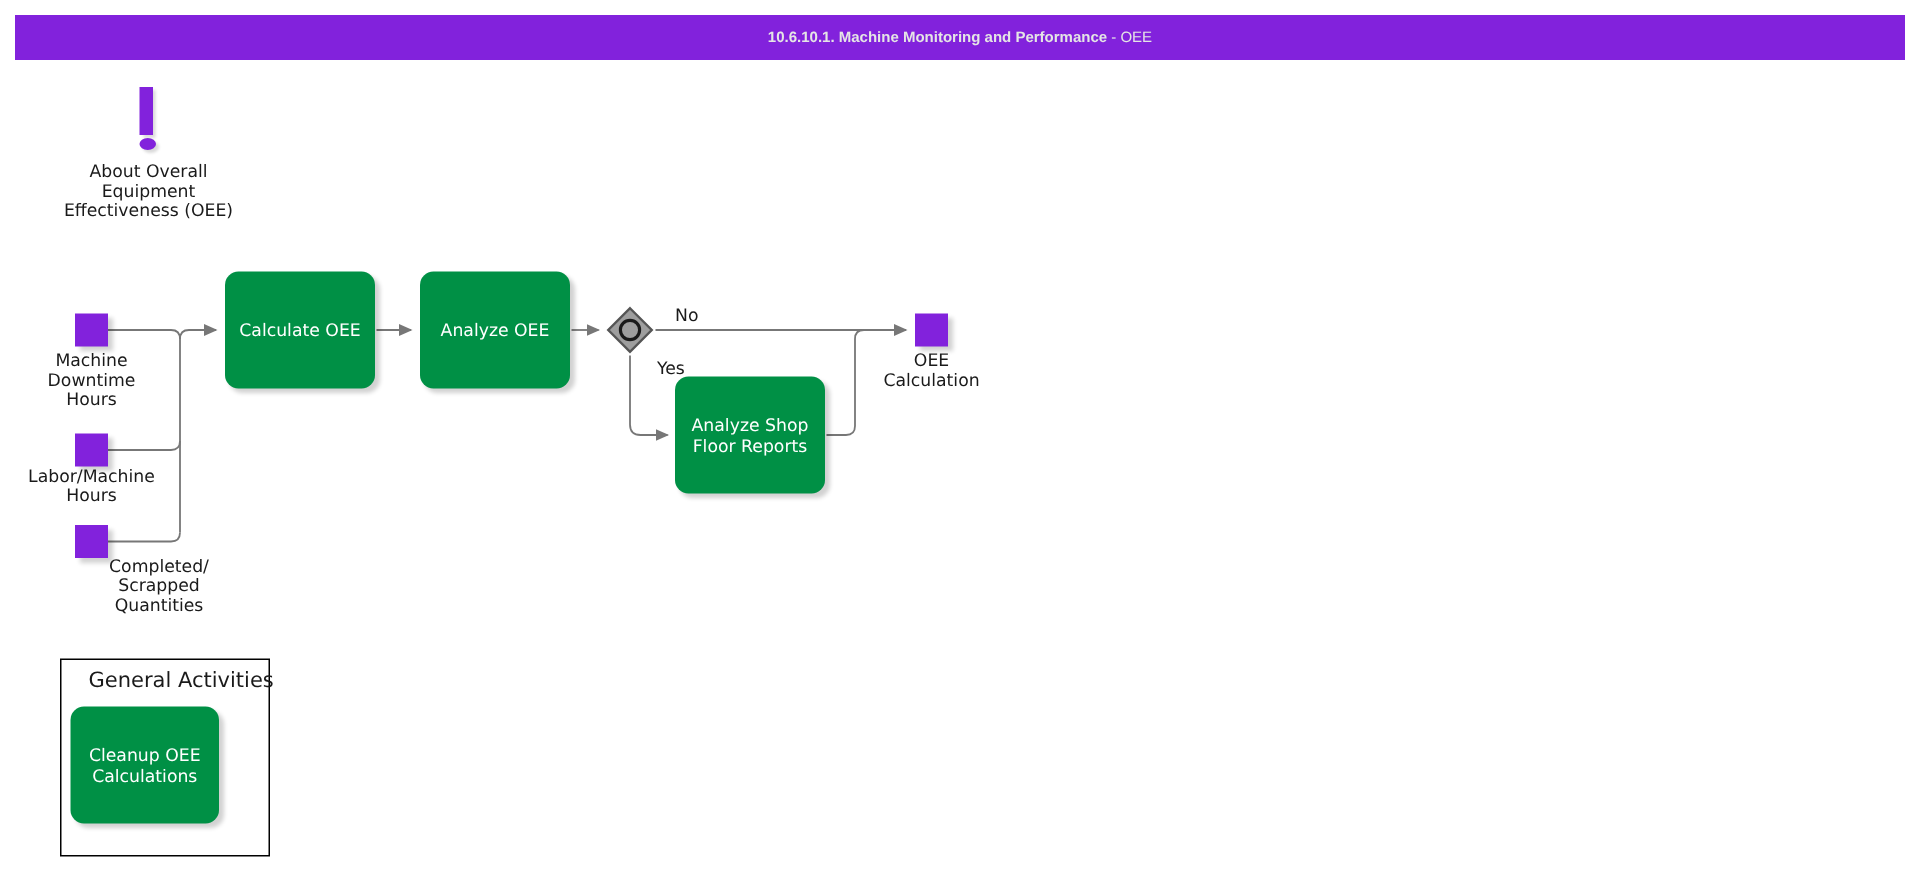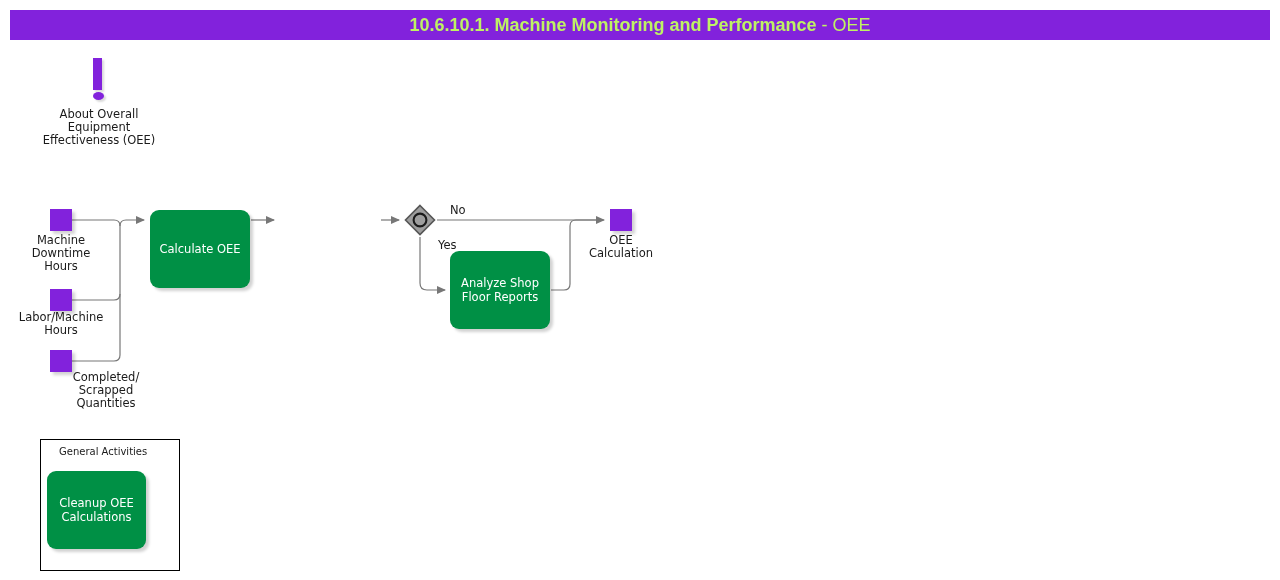--- a/index.html
+++ b/index.html
@@ -21,22 +21,22 @@
     left: 10px;
     top: 10px;
     width: 1260px;
     height: 30px;
     background: #8222dc;
     display: flex;
     align-items: center;
     justify-content: center;
   }
   #title-text {
-    color: #bef264;
-    font-size: 18px;
+    color: #e5e5e5;
+    font-size: 10px;
     font-weight: bold;
     font-family: "Liberation Sans", sans-serif;
     letter-spacing: 0px;
     white-space: pre;
   }
   #title-text .light {
     font-weight: normal;
   }
 
   
@@ -147,21 +147,21 @@
     width: 140px;
     height: 132px;
     border: 1px solid #000000;
     background: #ffffff;
     box-sizing: border-box;
   }
   #group-title {
     position: absolute;
     left: 59px;
     top: 446px;
-    font-size: 10px;
+    font-size: 14px;
     color: #1a1a1a;
     font-family: "DejaVu Sans", sans-serif;
   }
 </style>
 </head>
 <body>
 
 <div id="title-bar">
   <div id="title-text"><span>10.6.10.1. Machine Monitoring and Performance</span><span class="light"> - OEE</span></div>
 </div>
@@ -216,24 +216,27 @@
 
   <div class="dataobj" style="left:50px; top:350px;"></div>
   <div class="node-label" style="left:1px; top:371px; width:120px;margin-left:45px;">Completed/
 Scrapped
 Quantities</div>
 
   <div class="dataobj" style="left:610px; top:209px;"></div>
   <div class="node-label" style="left:561px; top:234px; width:120px;">OEE
 Calculation</div>
 
-  <div class="task" style="left:150px; top:181px; width:100px; height:78px;margin-top:29px;">
+  <div class="task" style="left:150px; top:181px; width:100px; height:78px;">
     <span>Calculate OEE</span>
   </div>
 
+  <div class="task" style="left:280px; top:181px; width:100px; height:78px;">
+    <span>Analyze OEE</span>
+  </div>
 
   <div class="task" style="left:450px; top:251px; width:100px; height:78px; white-space:pre-line;">
     <span>Analyze Shop
 Floor Reports</span>
   </div>
 
   <svg id="gateway" viewBox="0 0 32 32" width="32" height="32">
     <polygon points="16,1.5 30.5,16 16,30.5 1.5,16" fill="#9e9e9e" stroke="#555555" stroke-width="1.6"></polygon>
     <circle cx="16" cy="16" r="6.4" fill="#9e9e9e" stroke="#1a1a1a" stroke-width="2.1"></circle>
   </svg>

